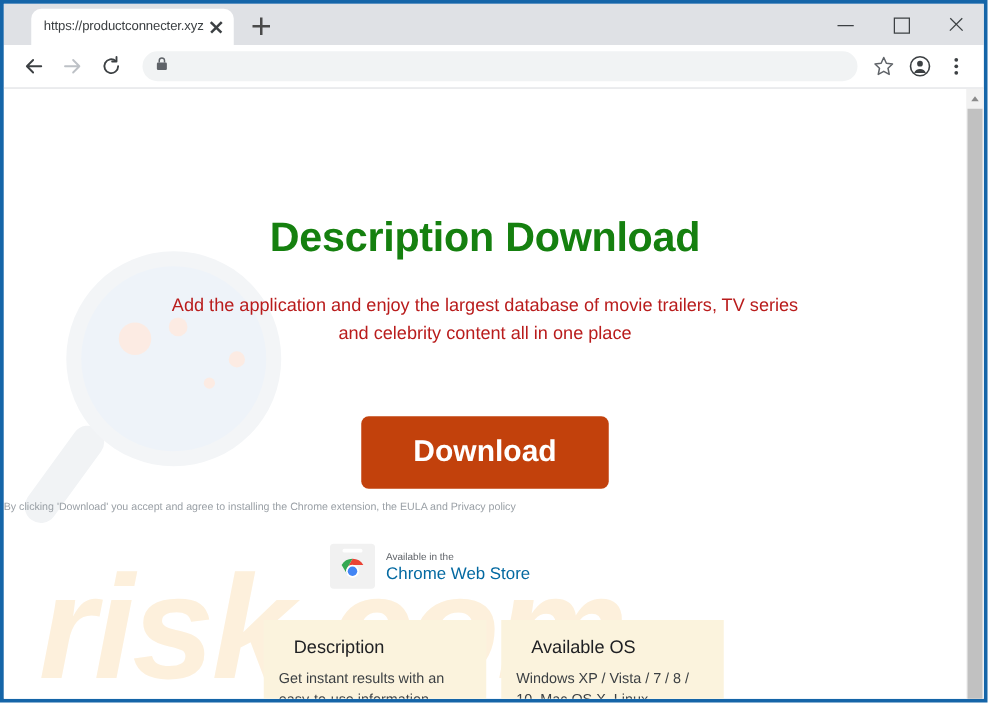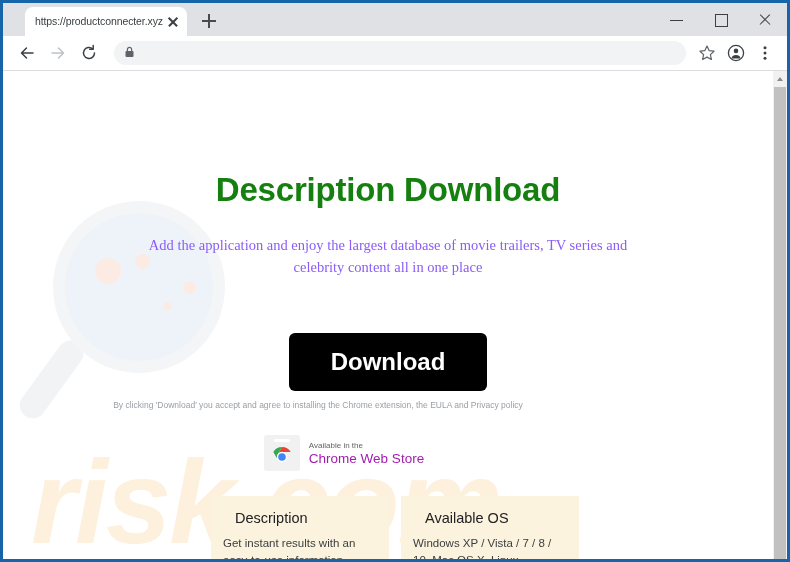--- a/index.html
+++ b/index.html
@@ -263,53 +263,51 @@
     color: #15800f;
     letter-spacing: -0.2px;
   }
 
   .subhead {
     position: absolute;
     left: 130px; top: 163px;
     width: 510px;
     text-align: center;
     font-size: 14.5px;
-    color: #8b5cf6;
+    color: #b91c1c;
     line-height: 22px;
-    font-family: Liberation Serif, serif;
   }
 
   .dl-wrap {
     position: absolute;
     left: 0; top: 262px;
     width: 770px;
     text-align: center;
   }
 
   .dl-btn {
     display: inline-block;
     width: 198px;
     height: 58px;
     line-height: 58px;
     border-radius: 6px;
-    background: #000000;
+    background: #c2410c;
     color: #ffffff;
     font-size: 24px;
     font-weight: bold;
     text-align: center;
     border: none;
     cursor: pointer;
     font-family: "Liberation Sans", sans-serif;
   }
 
   .dl-note {
     position: absolute;
     left: 0; top: 328px;
     width: 630px;
-    text-align: center;
     font-size: 8.5px;
     color: #9aa0a6;
     line-height: 13px;
   }
 
   .cws {
     position: absolute;
     left: 0; top: 364px;
     width: 682px;
     display: flex;
@@ -330,21 +328,21 @@
     background: #ffffff;
     border-radius: 2px;
   }
   .cws-text-sm {
     font-size: 8px;
     color: #5f6368;
     line-height: 11px;
   }
   .cws-text-lg {
     font-size: 13.5px;
-    color: #a21caf;
+    color: #0369a1;
     line-height: 16px;
   }
 
   
   .cards {
     position: absolute;
     left: 208px; top: 425px;
     display: flex;
     gap: 12px;
   }

